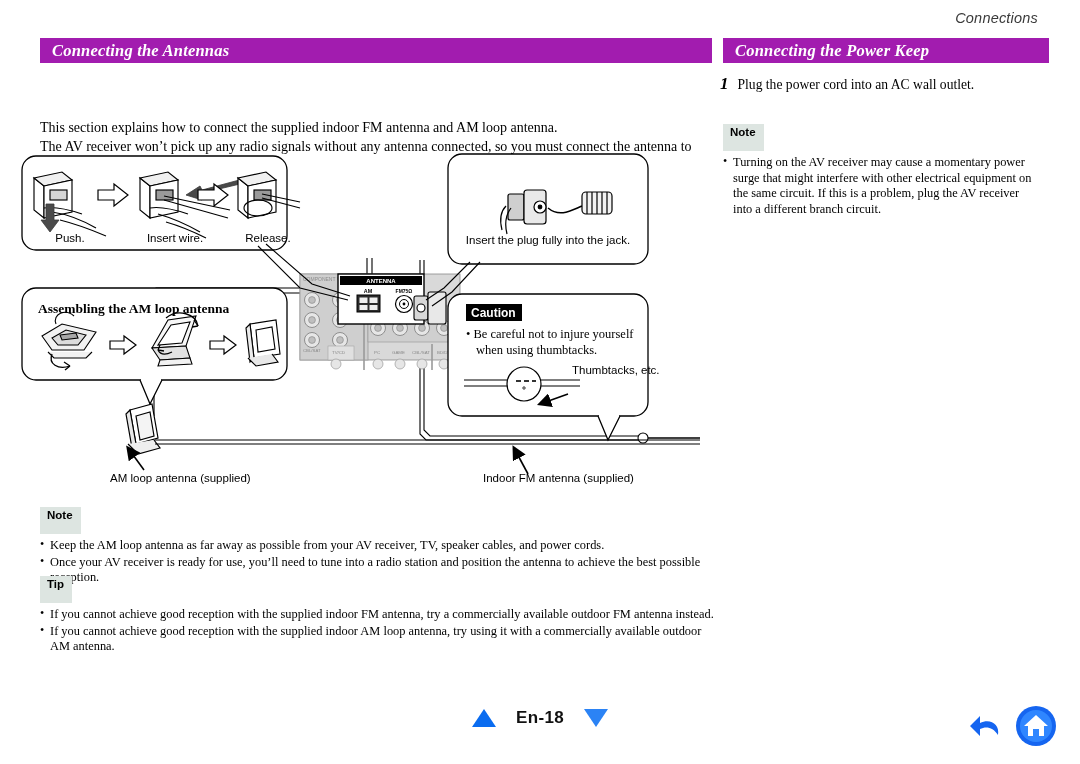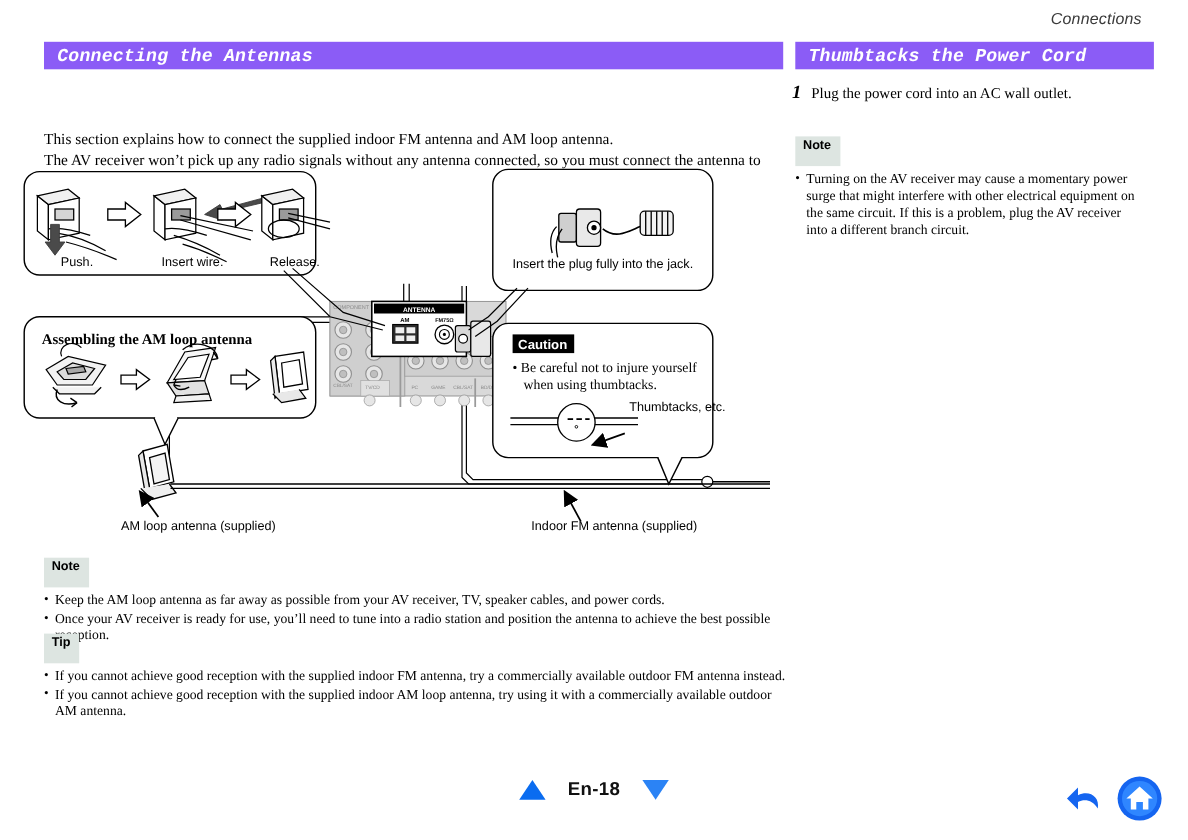--- a/index.html
+++ b/index.html
@@ -17,23 +17,23 @@
   .breadcrumb{
     position:absolute;top:10px;right:42px;
     font-family:"Liberation Sans", sans-serif;
     font-style:italic;font-size:14.5px;color:#3a3a3a;
     letter-spacing:.2px;
   }
 
   
   .hdr-bar{
     position:absolute;
-    background:#8b5cf6;
+    background:#a21caf;
     color:#ffffff;
-    font-family:Liberation Mono, monospace;
+    font-family:Liberation Serif, serif;
     font-weight:bold;font-style:italic;
     font-size:16.5px;
     display:flex;align-items:center;
     padding-left:12px;
     letter-spacing:.2px;
   }
   #hdr-antennas{left:40px;top:38px;width:660px;height:25px;}
   #hdr-power{left:723px;top:38px;width:314px;height:25px;}
 
   
@@ -129,21 +129,21 @@
 
   <div class="breadcrumb">Connections</div>
 
   <div class="hdr-bar" id="hdr-antennas">Connecting the Antennas</div>
 
   <div class="para" id="intro">
     <p>This section explains how to connect the supplied indoor FM antenna and AM loop antenna.</p>
     <p>The AV receiver won’t pick up any radio signals without any antenna connected, so you must connect the antenna to use the tuner.</p>
   </div>
 
-  <div class="hdr-bar" id="hdr-power">Thumbtacks the Power Cord</div>
+  <div class="hdr-bar" id="hdr-power">Connecting the Power Keep</div>
 
   <div class="step">
     <span class="step-num">1</span>
     <span class="step-txt">Plug the power cord into an AC wall outlet.</span>
   </div>
 
   <div id="note-right">
     <span class="badge">Note</span>
     <ul class="bullets">
       <li>Turning on the AV receiver may cause a momentary power surge that might interfere with other electrical equipment on the same circuit. If this is a problem, plug the AV receiver into a different branch circuit.</li>

